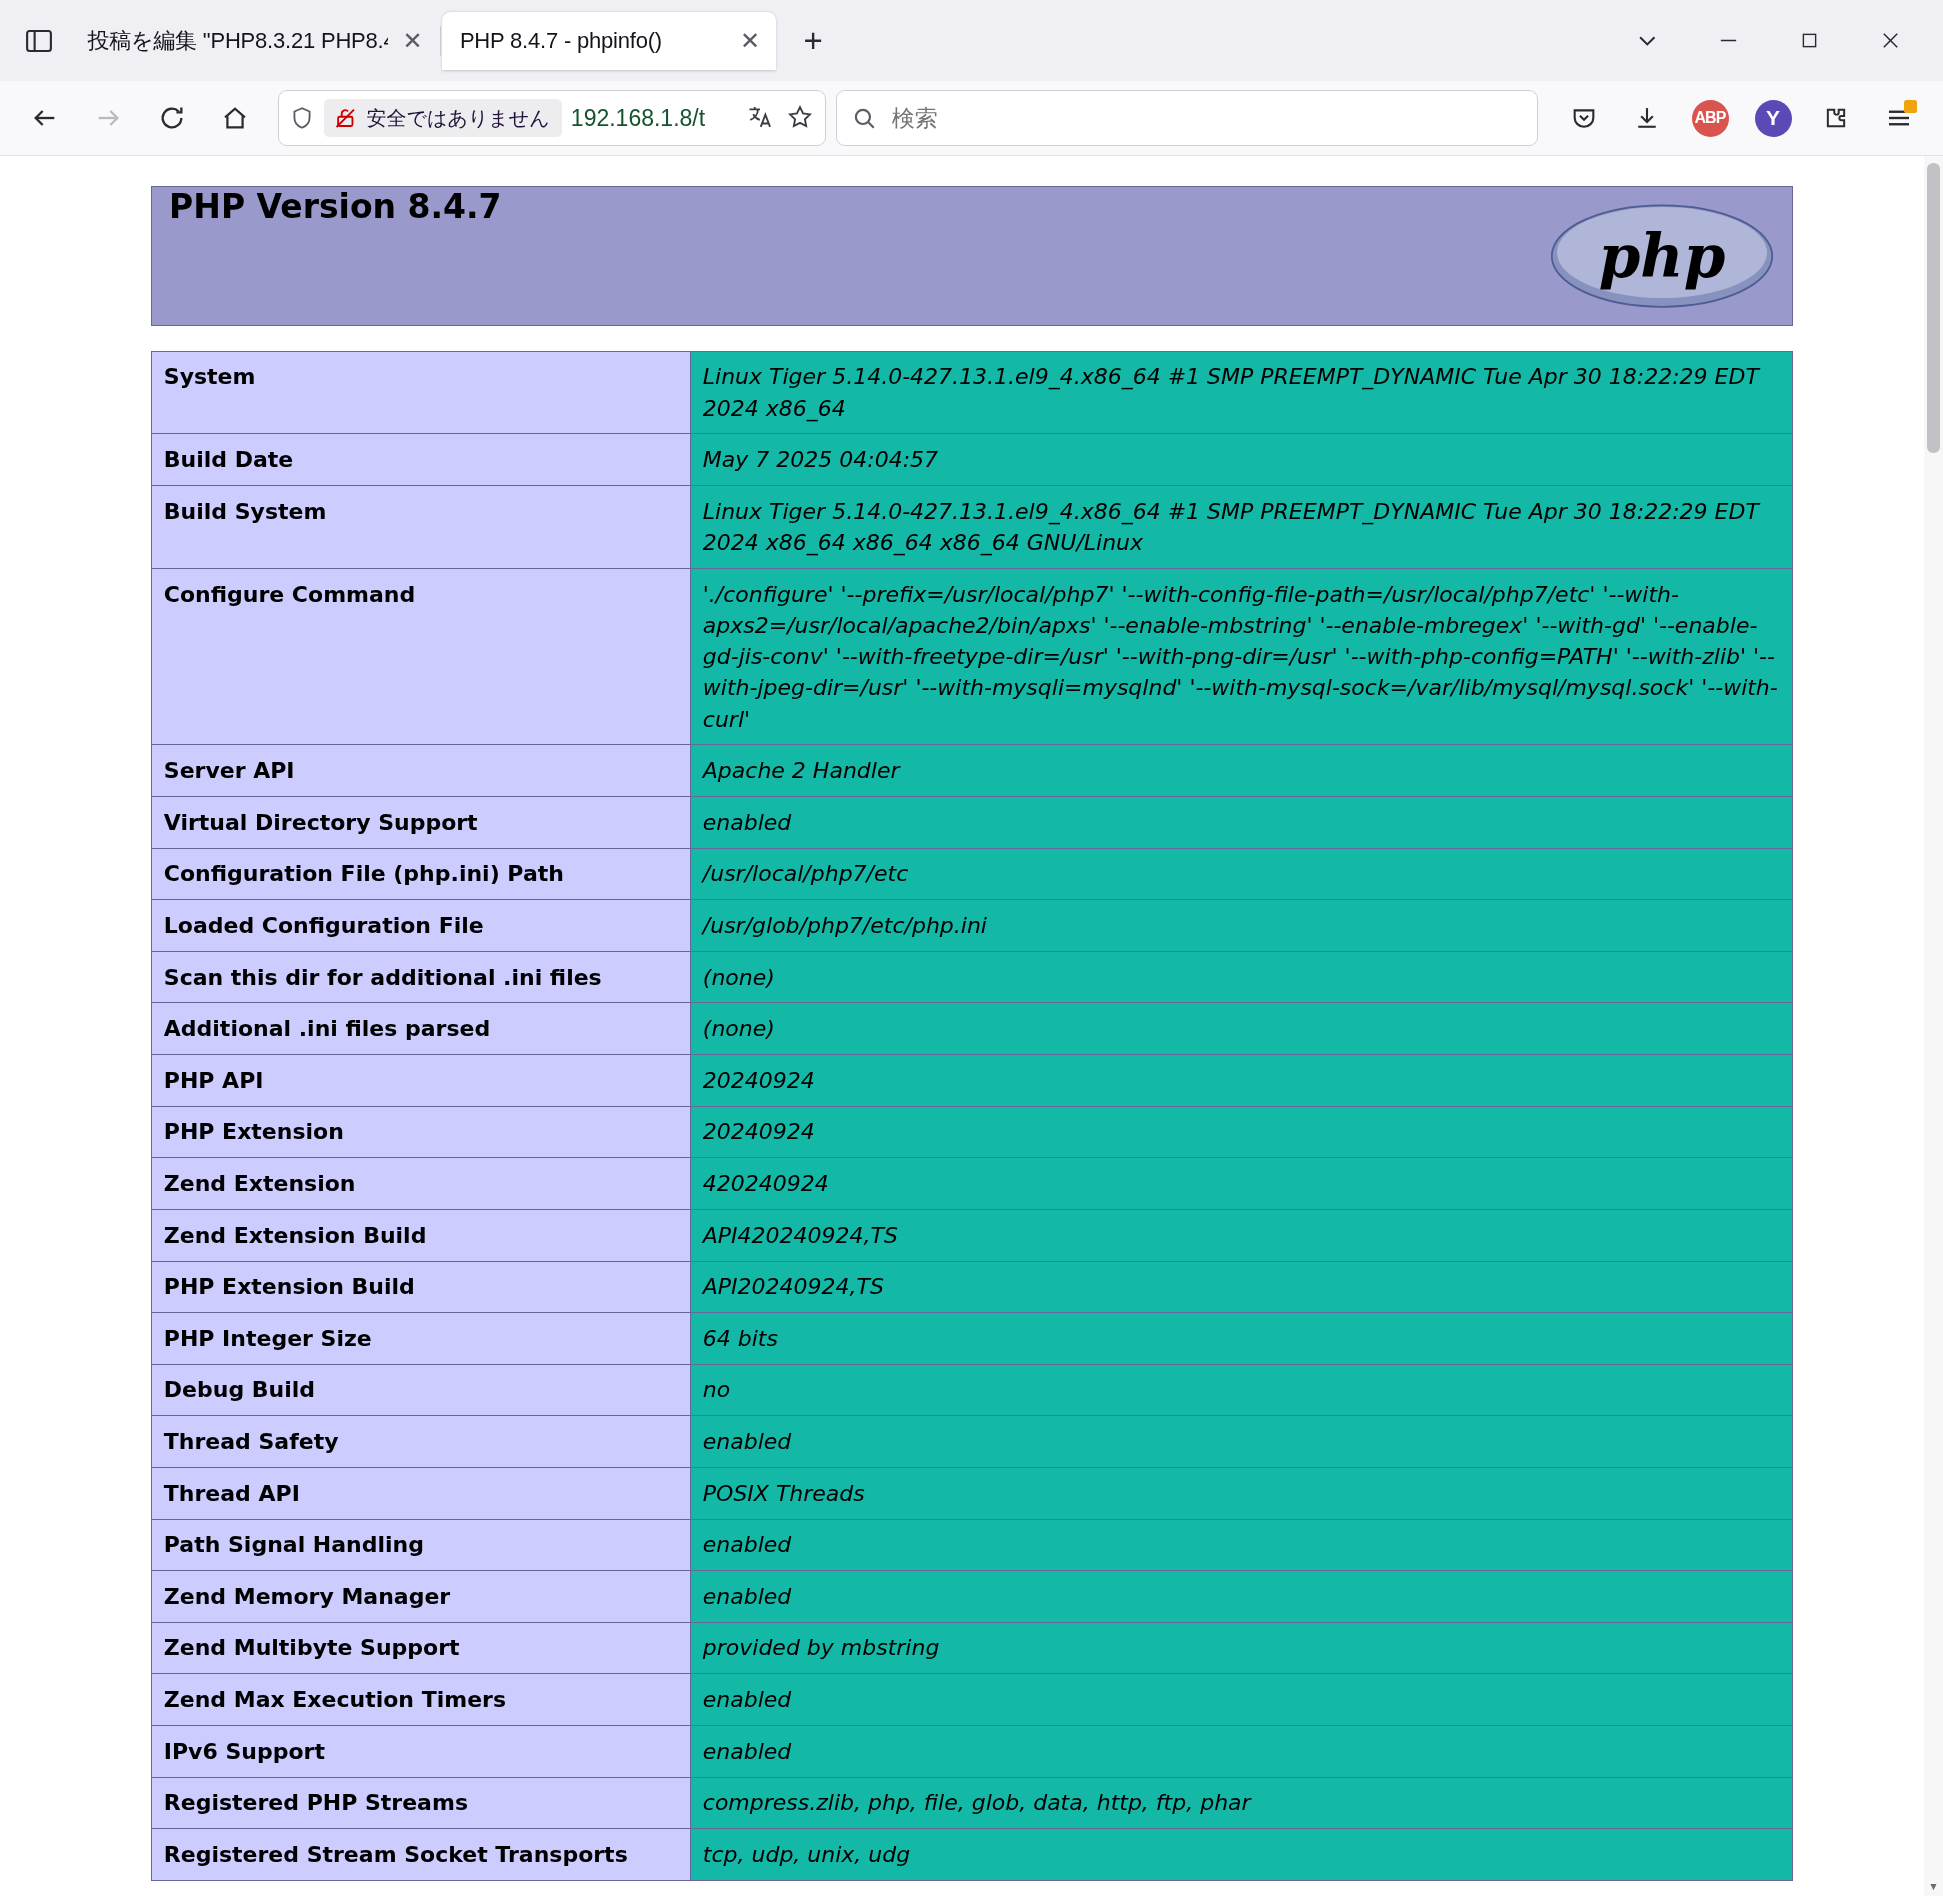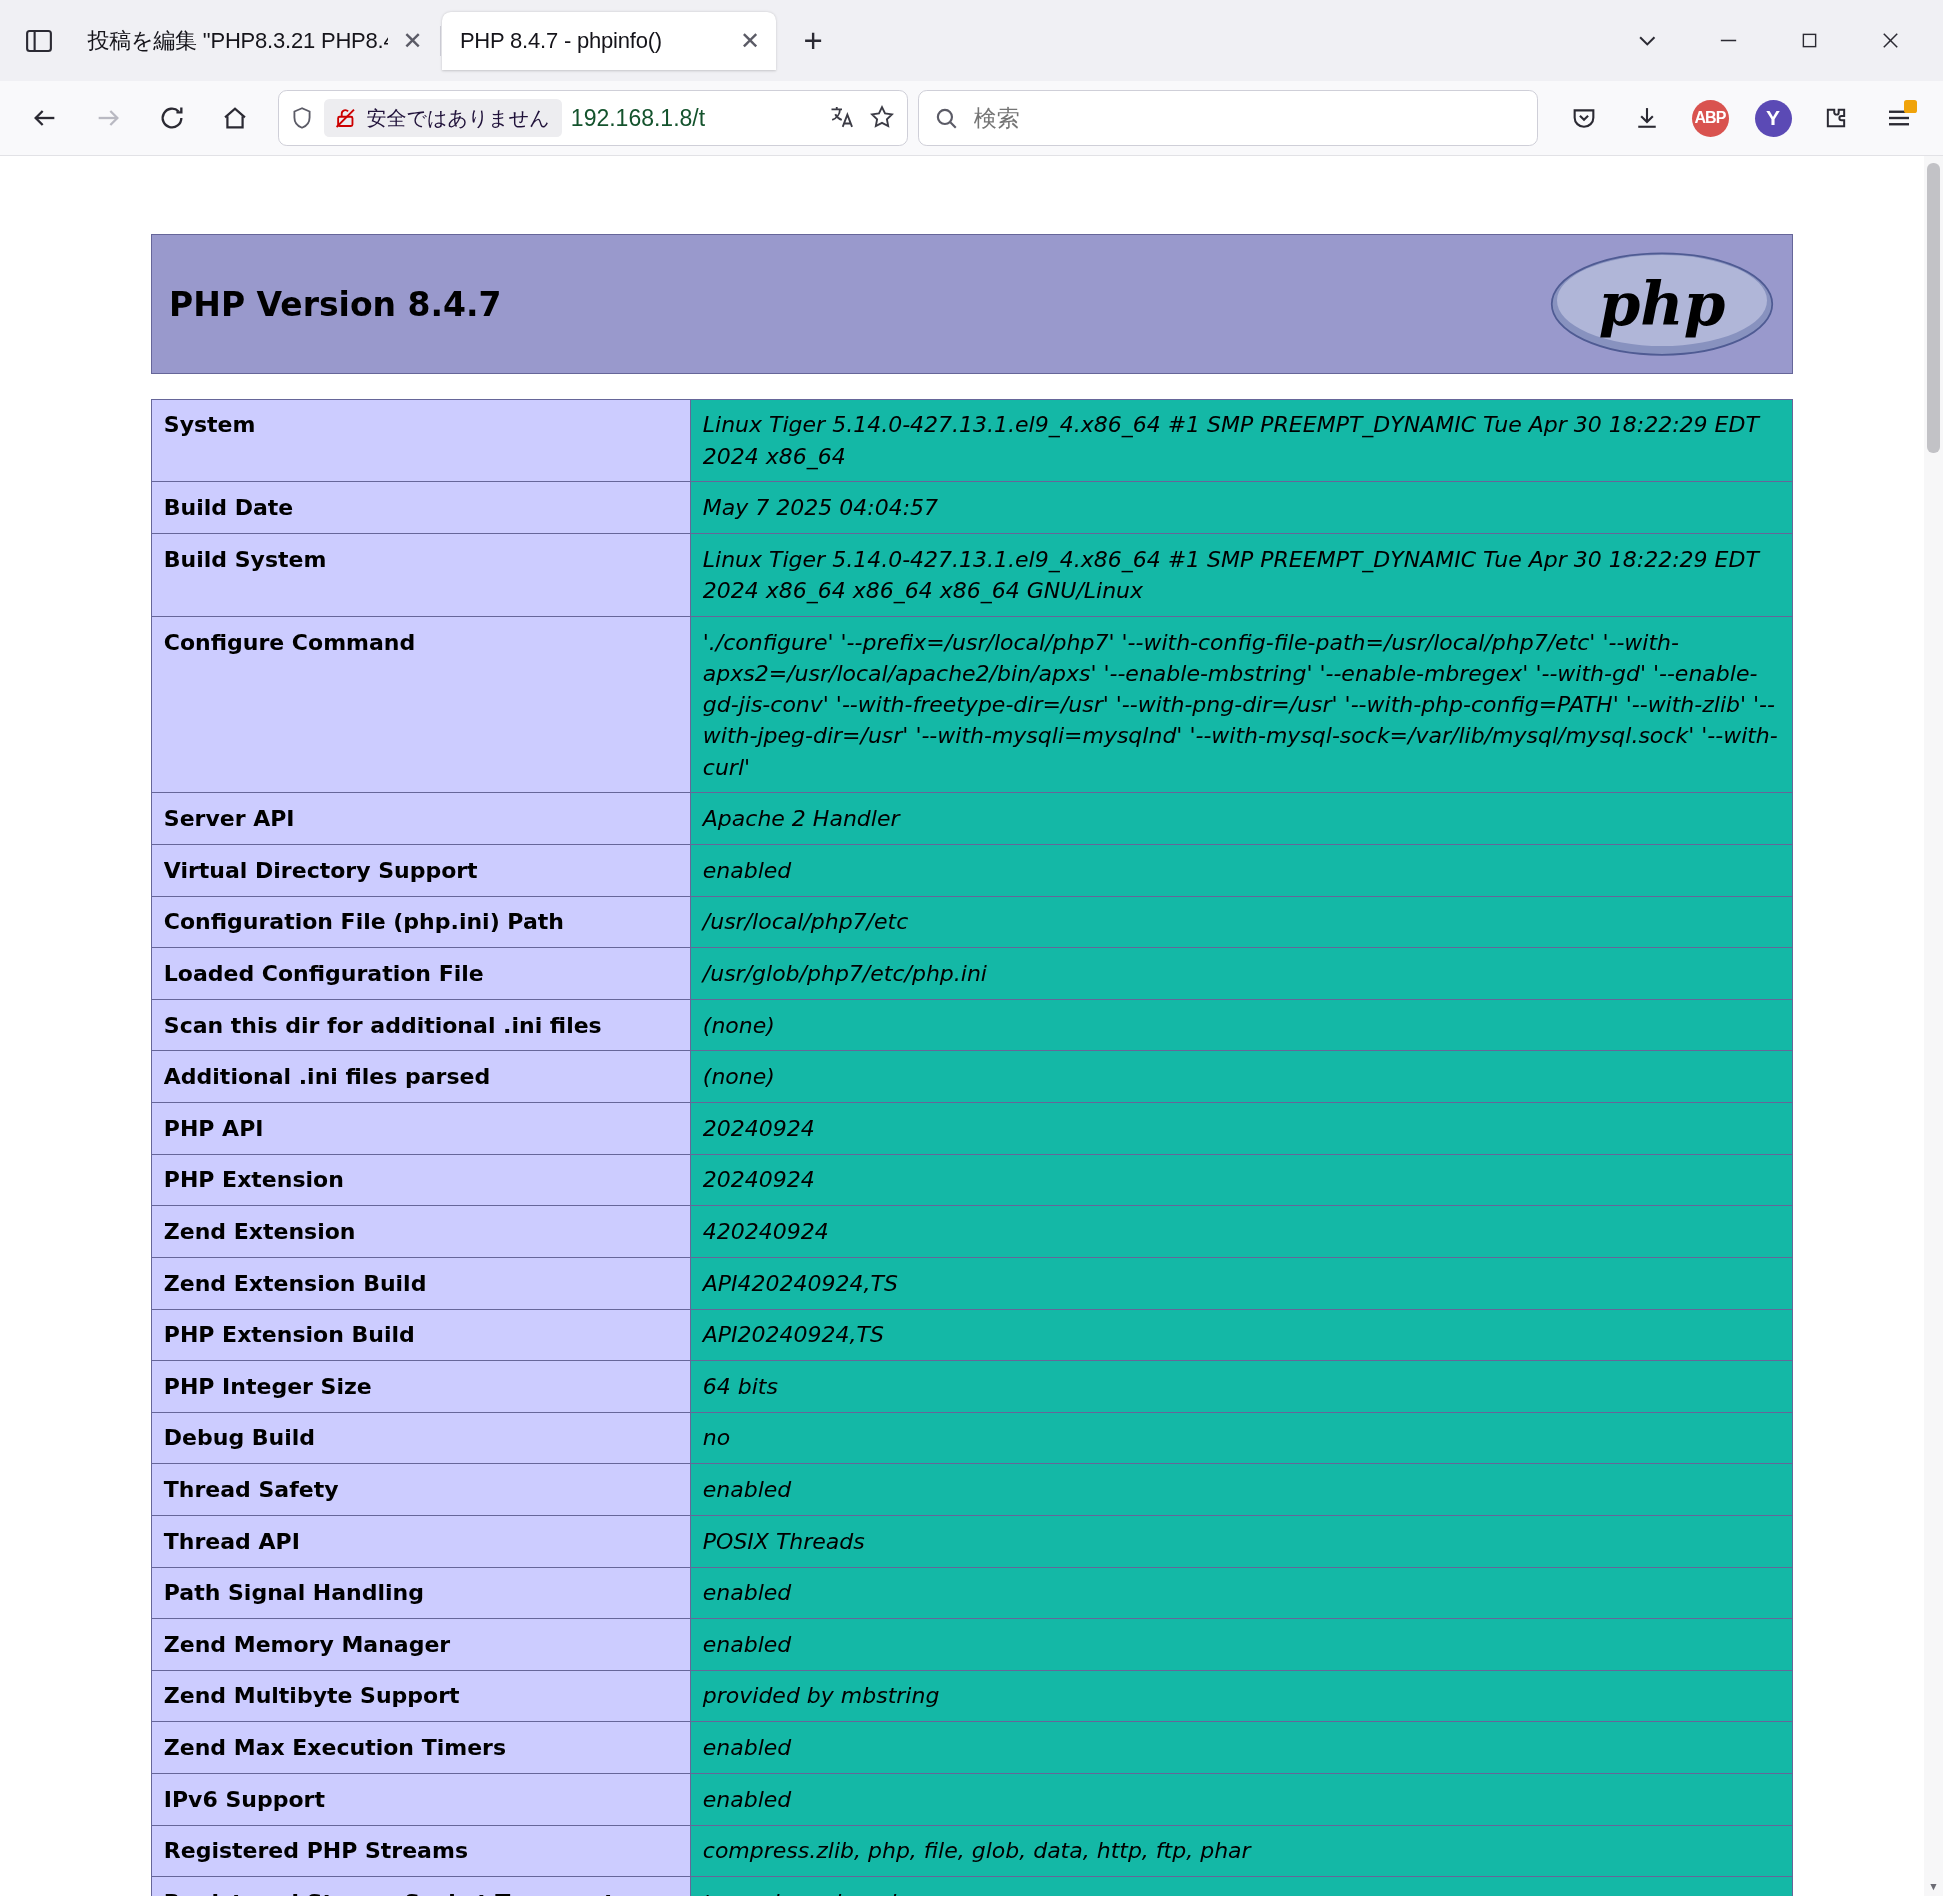--- a/index.html
+++ b/index.html
@@ -123,21 +123,21 @@
     white-space:nowrap;
   }
   .url-text {
     font-size: 23px; color:#14532d;
     white-space: nowrap; overflow:hidden;
     flex: 1 1 auto;
   }
   .urlbar .tail { display:flex; align-items:center; gap: 12.3px; color:#3b3b45; }
 
   .searchbar {
-    width: 620px;
+    width: 702px;
     height: 56px;
     background:#ffffff;
     border:0.9px solid #cfcfd8;
     border-radius: 8.8px;
     display:flex; align-items:center;
     padding: 0 14px;
     gap: 12.3px;
     color:#5b5b66;
     font-size: 23px;
   }
@@ -174,24 +174,23 @@
   .content {
     width: 1642px;
     margin: 0 auto;
     font-family: "DejaVu Sans", sans-serif;
   }
 
   .php-header {
     background:#9999cc;
     border: 0.9px solid #666699;
     height: 140px;
-    display:flex; align-items:center;
+    display:flex; 
     padding: 0 17.6px;
     position: relative;
-    margin-top: 48px;
   }
   .php-title {
     font-size: 33px;
     font-weight: bold;
     color: #000000;
   }
   .php-logo {
     position:absolute; right: 16px; top: 50%;
     transform: translateY(-50%);
     width: 228px; height: 119px;

